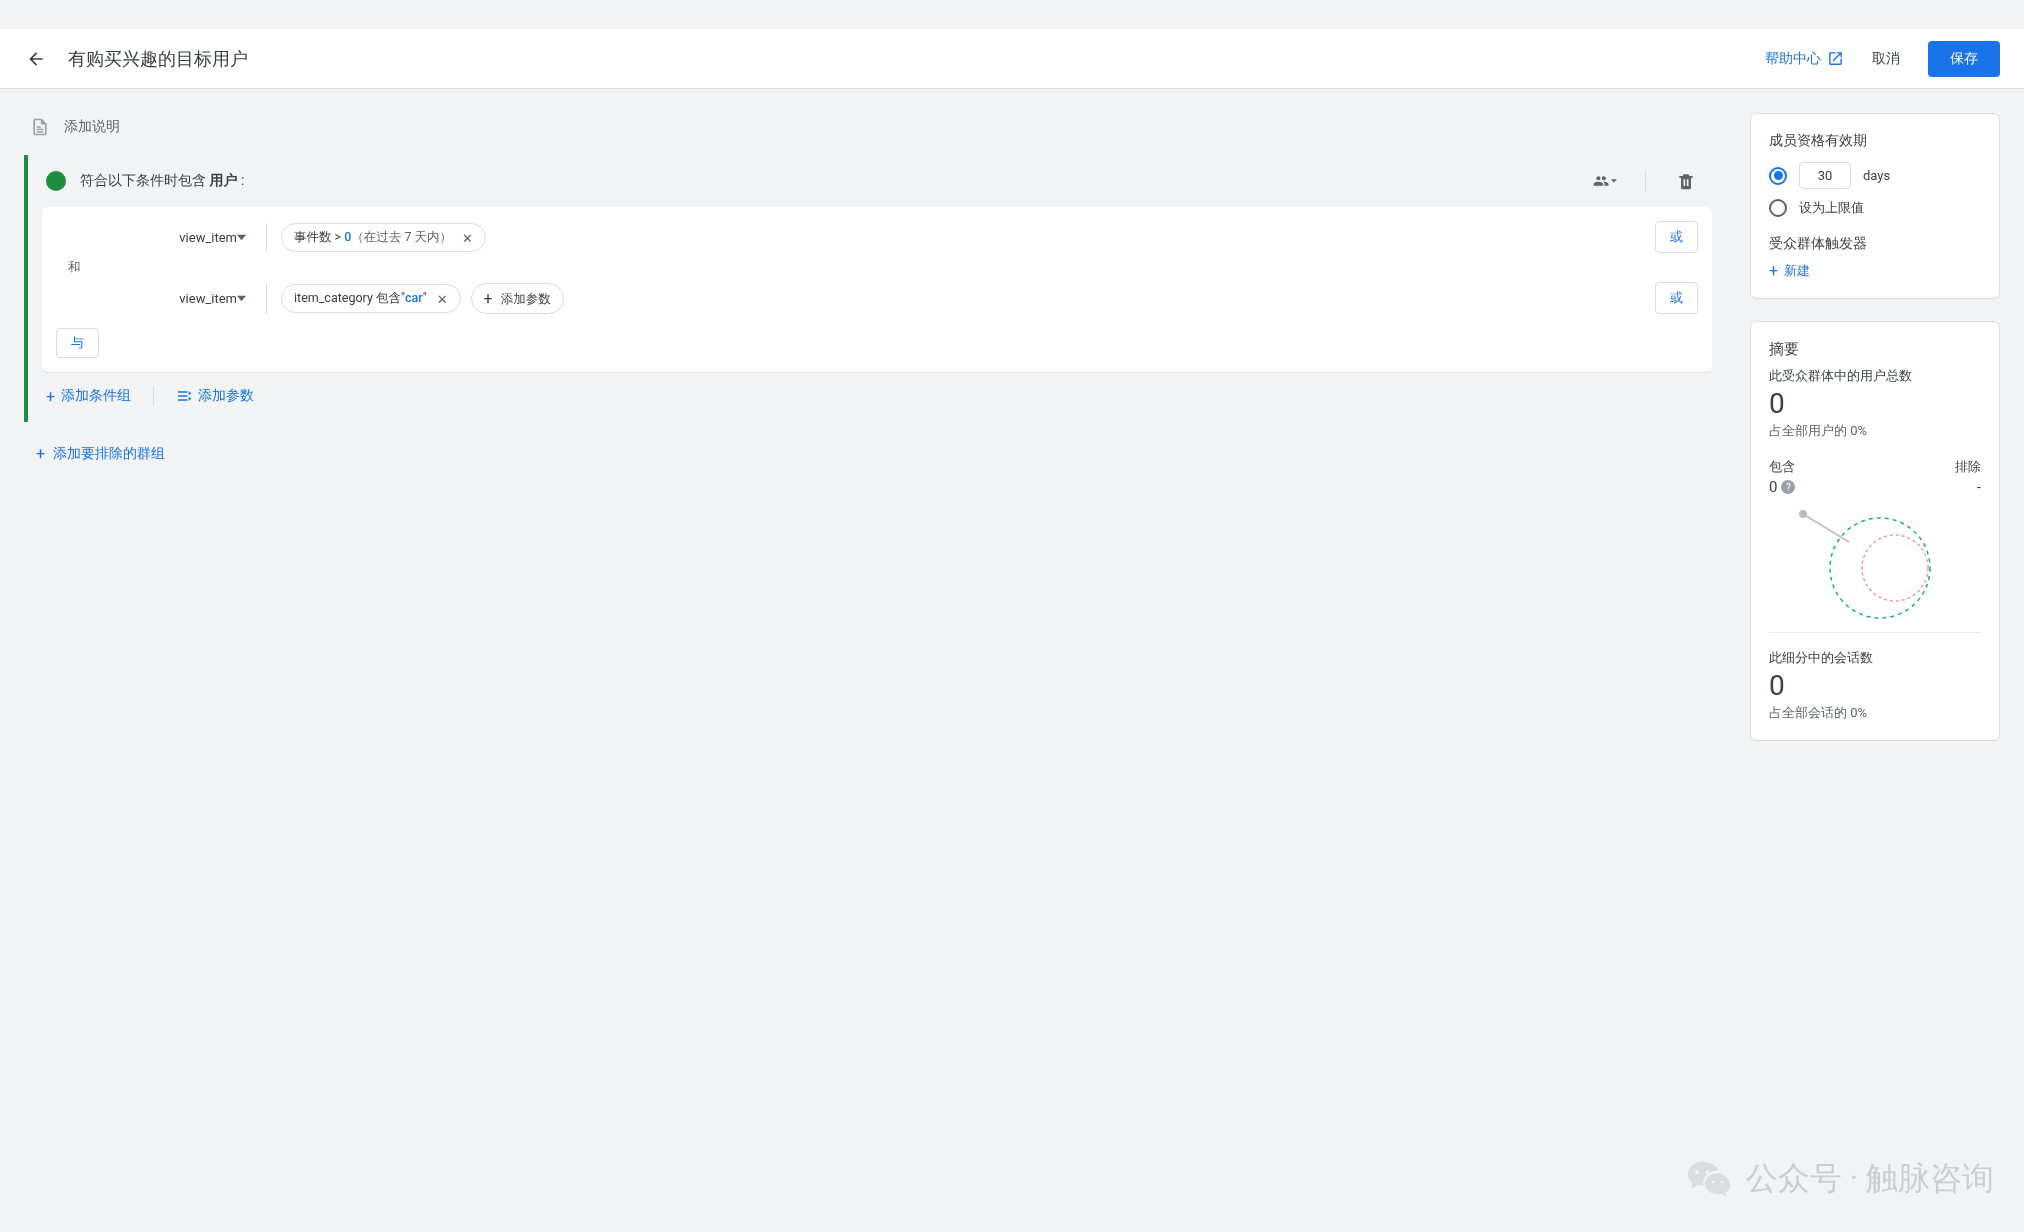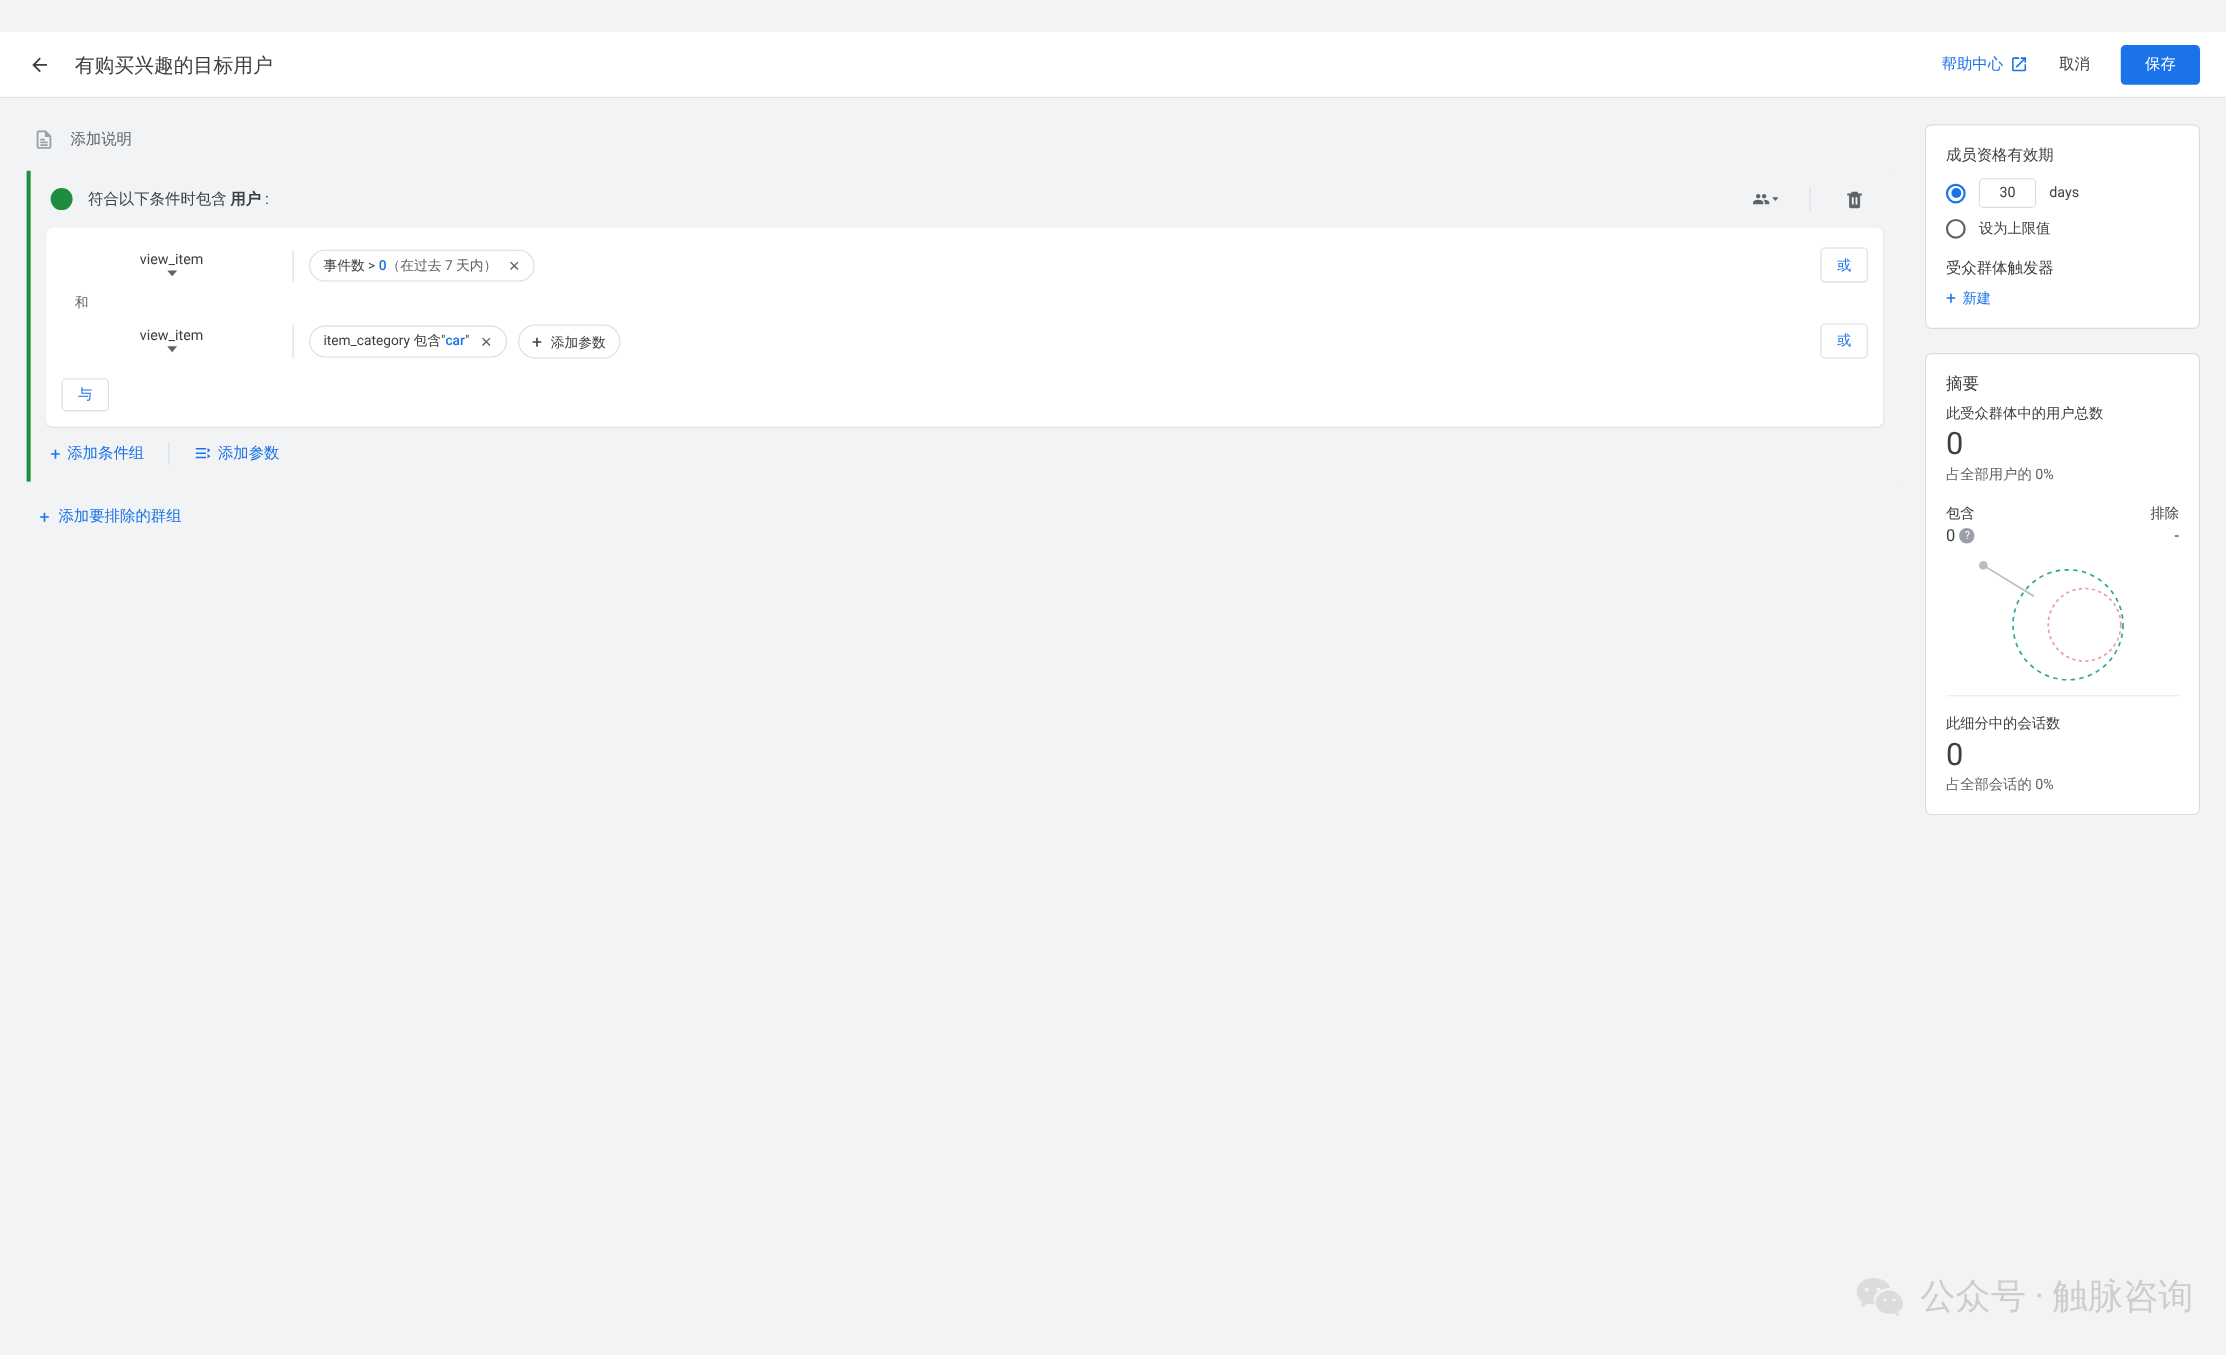--- a/index.html
+++ b/index.html
@@ -24,21 +24,21 @@
 .group-header-left { display:flex; align-items:center; gap:14px; }
 .dot-green { width:20px; height:20px; border-radius:50%; background:#1e8e3e; }
 .group-title { font-size:14px; color:#3c4043; }
 .group-title b { font-weight:700; }
 .group-header-right { display:flex; align-items:center; gap: 28px; padding-right:4px;}
 .icon-btn { width:24px; height:24px; display:flex; align-items:center; justify-content:center; cursor:pointer; }
 .vdiv { width:1px; height:22px; background:#dadce0; }
 
 .card { background:#fff; border-radius:6px; margin: 0 14px; padding: 10px 14px 14px 14px; box-shadow: 0 1px 1px rgba(60,64,67,0.1); }
 .cond-row { display:flex; align-items:center; gap: 10px; padding: 4px 0; }
-.sel-event { width: 200px; display:flex; align-items:center; justify-content:flex-end; padding: 8px 10px; font-size:13px; color:#3c4043; cursor:pointer; border-radius:4px;flex-direction:column; }
+.sel-event { width: 200px; display:flex; align-items:center; justify-content:flex-end; padding: 8px 10px; font-size:13px; color:#3c4043; cursor:pointer; border-radius:4px; }
 .chip-row { display:flex; align-items:center; gap:10px; flex-wrap:wrap; border-left:1px solid #dadce0; padding-left: 14px; flex:1; }
 .chip { display:flex; align-items:flex-end; gap:8px; border:1px solid #dadce0; border-radius: 16px; padding: 5px 12px; font-size:12.5px; color:#3c4043; background:#fff; cursor:pointer; }
 .chip .blue { color:#1a73e8; font-weight:500; }
 .chip .mute { color:#5f6368; }
 .chip-x { color:#5f6368; cursor:pointer; font-size:13px; padding-left:2px; }
 .or-btn { border:1px solid #dadce0; color:#1a73e8; background:#fff; padding: 6px 14px; border-radius:4px; font-size:13px; cursor:pointer; margin-left:auto; }
 .and-label { color:#5f6368; font-size:12.5px; padding: 2px 12px; }
 .and-btn { border:1px solid #dadce0; color:#1a73e8; background:#fff; padding: 5px 14px; border-radius:4px; font-size:13px; cursor:pointer; margin-top:10px; }
 
 .footer-actions { display:flex; align-items:center; gap: 22px; padding: 14px 18px 2px 18px; }

